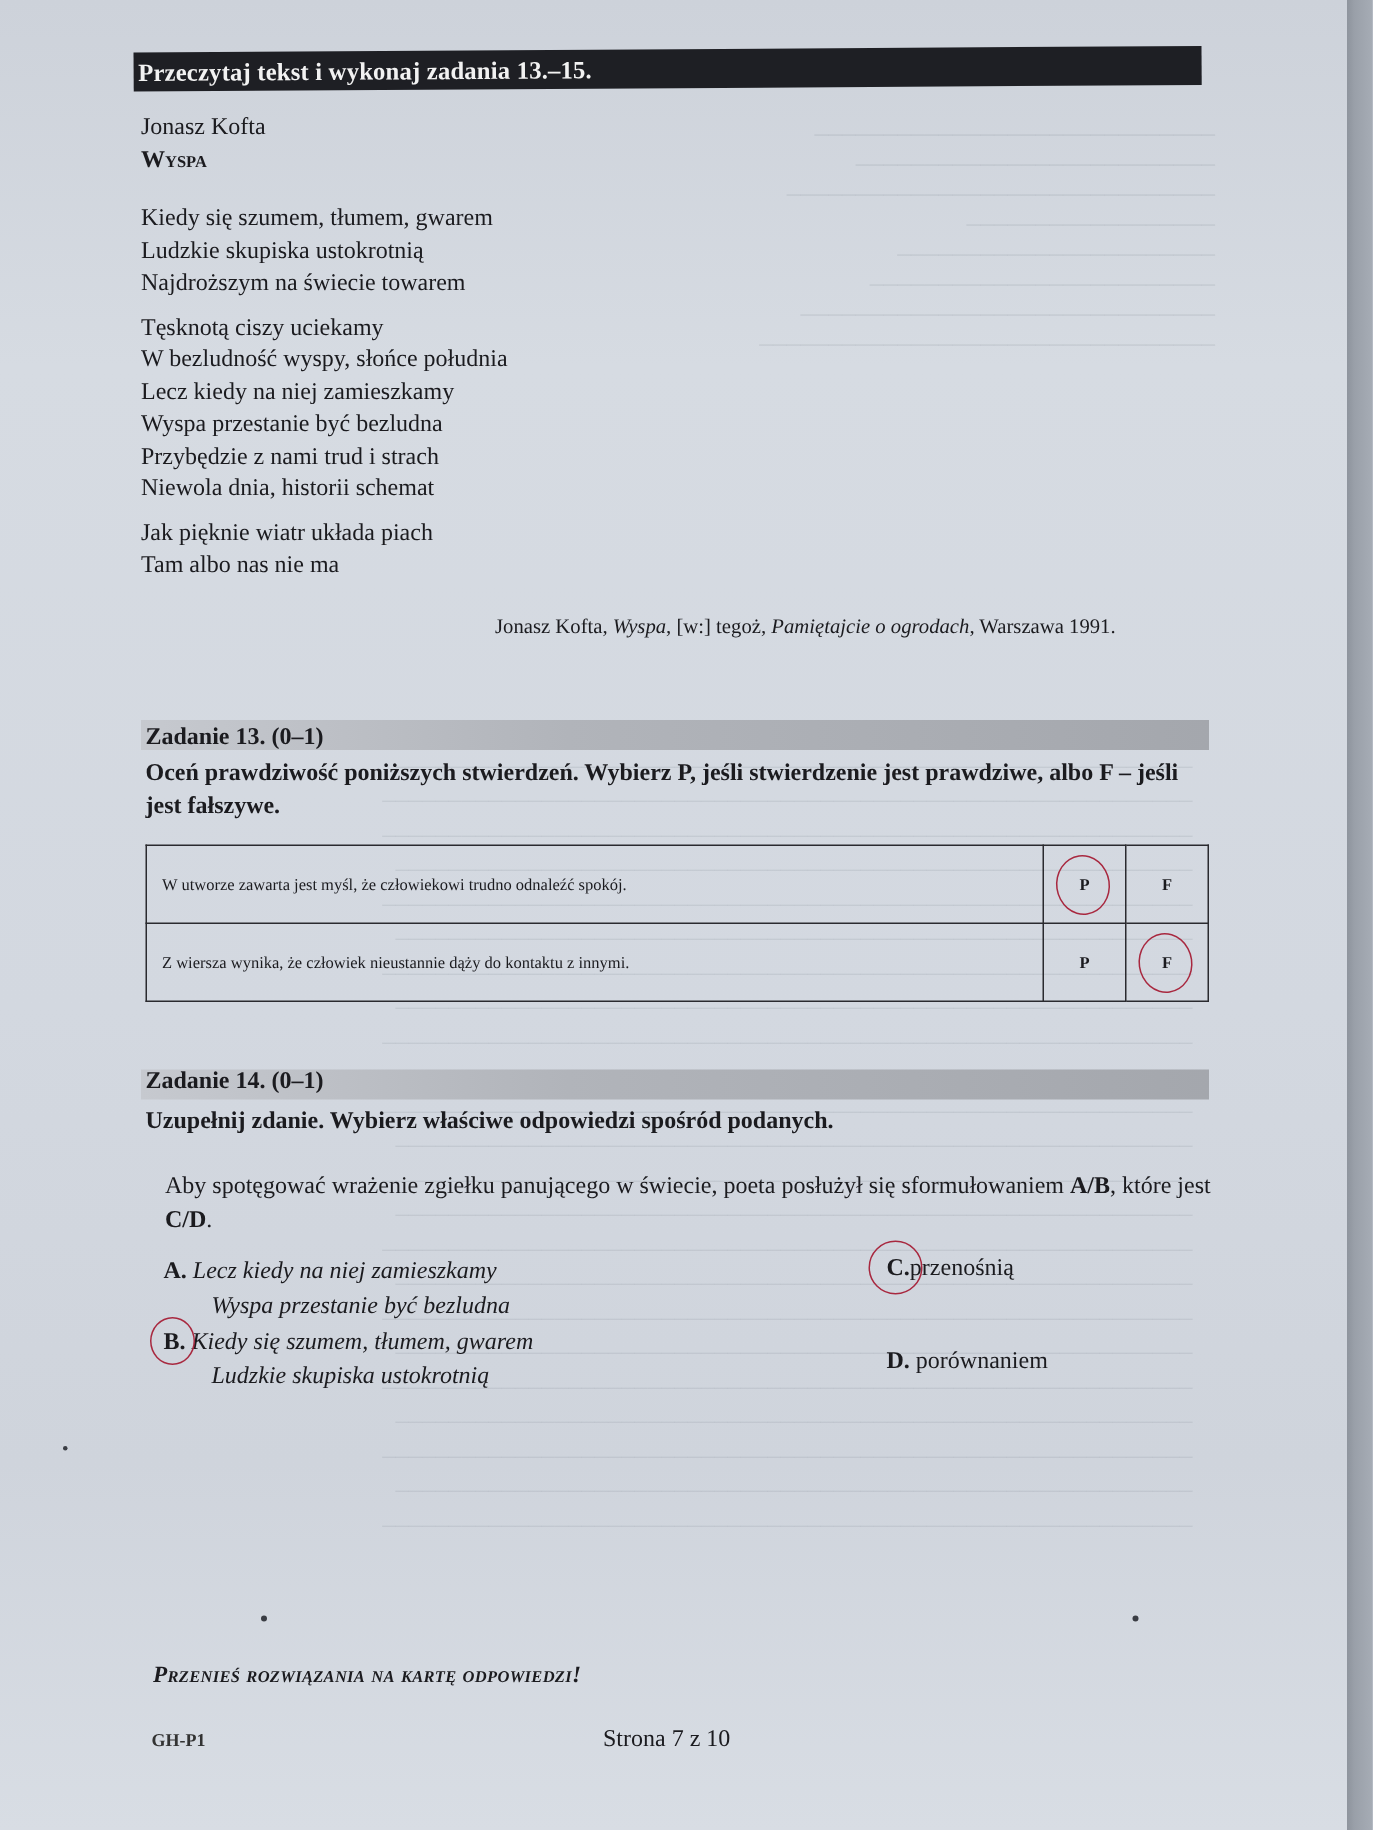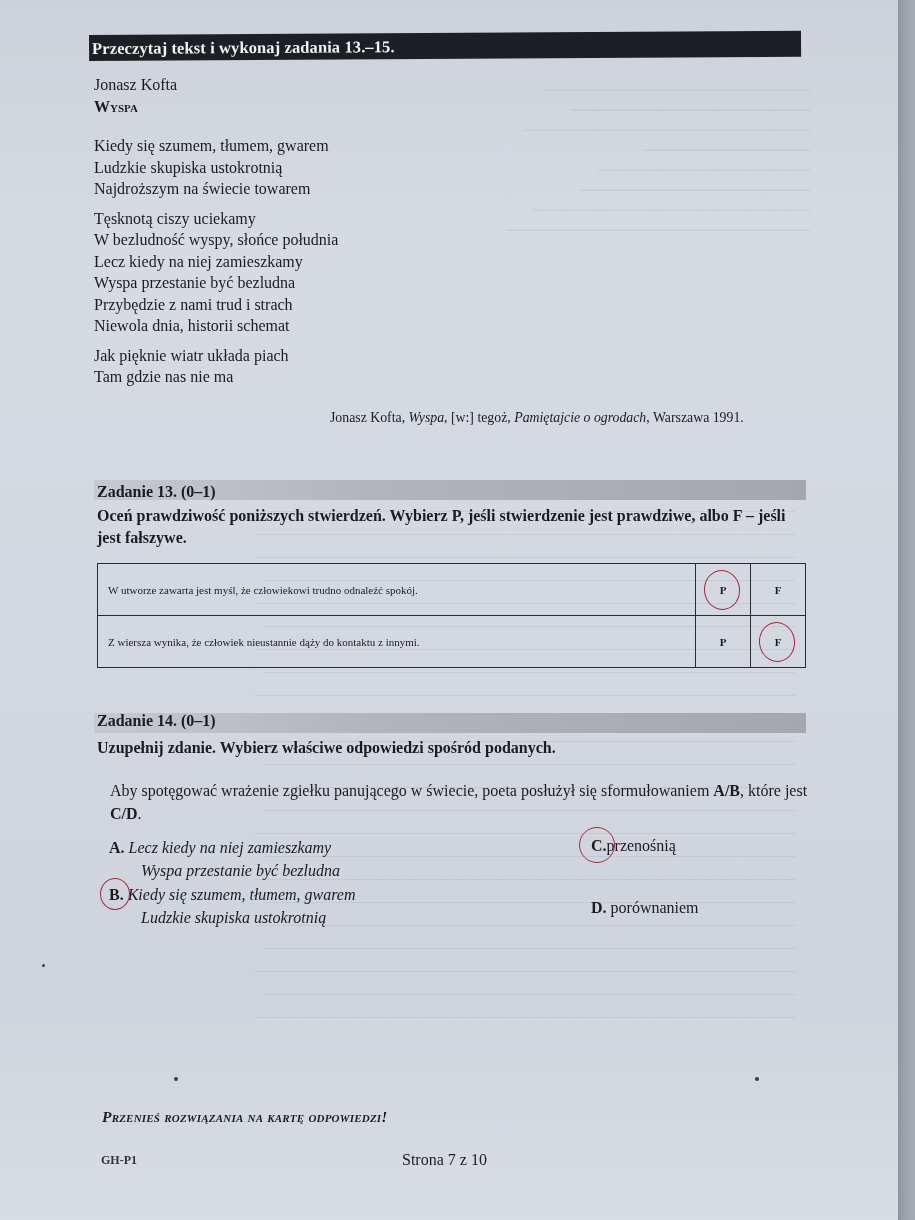--- a/index.html
+++ b/index.html
@@ -268,21 +268,21 @@
     <div class="stanza">
       <span class="line">Tęsknotą ciszy uciekamy</span>
       <span class="line">W bezludność wyspy, słońce południa</span>
       <span class="line">Lecz kiedy na niej zamieszkamy</span>
       <span class="line">Wyspa przestanie być bezludna</span>
       <span class="line">Przybędzie z nami trud i strach</span>
       <span class="line">Niewola dnia, historii schemat</span>
     </div>
     <div class="stanza">
       <span class="line">Jak pięknie wiatr układa piach</span>
-      <span class="line">Tam gdzie nas nie ma</span>
+      <span class="line">Tam albo nas nie ma</span>
     </div>
   </div>
 
   <div class="citation">
     <span>Jonasz Kofta, </span><i>Wyspa</i><span>, [w:] tegoż, </span><i>Pamiętajcie o ogrodach</i><span>, Warszawa 1991.</span>
   </div>
 
   <div class="task-bar" style="top:480px;"></div>
   <div class="task-title" style="top:483px;">Zadanie 13. (0–1)</div>
   <div class="task-instr" style="top:505px;">Oceń prawdziwość poniższych stwierdzeń. Wybierz P, jeśli stwierdzenie jest prawdziwe, albo F – jeśli jest fałszywe.</div>

